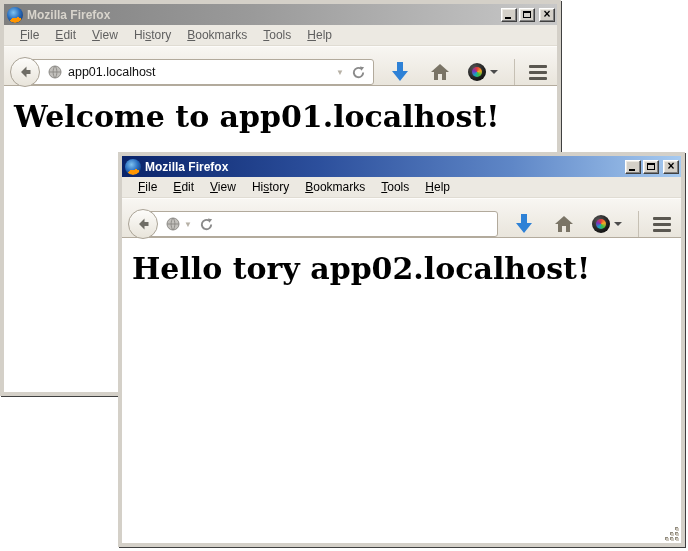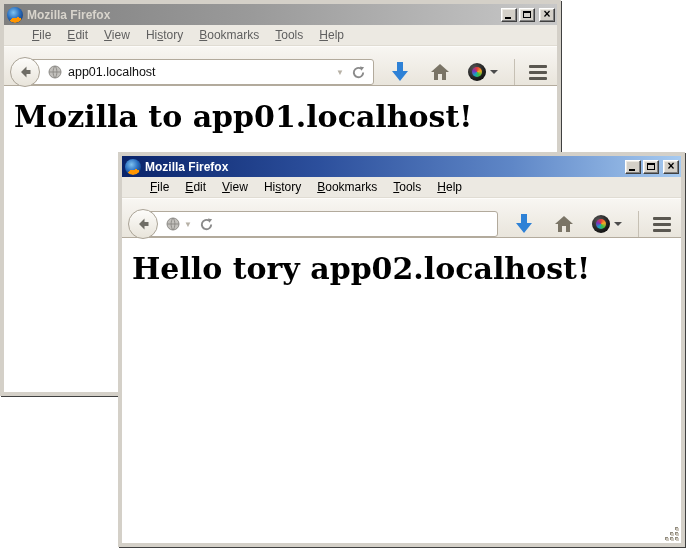--- a/index.html
+++ b/index.html
@@ -38,21 +38,21 @@
          box-shadow: inset -1px -1px 0 #808080, inset 1px 1px 0 #ece9e2;
          display: flex; align-items: center; justify-content: center;
          font-size: 11px; font-weight: bold; color: #000; line-height: 1; }
   .ctl .min-glyph { position:absolute; left:3px; bottom:2px; width:6px; height:2px; background:#000; }
   .ctl .max-glyph { width:8px; height:7px; border:1px solid #000; border-top-width:2px; }
   .ctl .cls-glyph { font-size:12px; font-weight:bold; margin-top:-2px; }
   .controls .close { margin-left: 2px; }
 
   
   .menubar { height: 21px; background: #ece9e2; display: flex; align-items: center;
-             padding-left: 20px; flex: 0 0 auto; border-bottom: 1px solid #e0dcd3; }
+             padding-left: 8px; flex: 0 0 auto; border-bottom: 1px solid #e0dcd3; }
   .menu-item { font-size: 12px; padding: 2px 8px; color: #000; cursor: default; white-space: nowrap; }
   .win1 .menu-item { color: #5f5f5f; }
   .menu-item u { text-decoration: underline; }
 
   
   .navbar { height: 40px; display: flex; align-items: center; padding: 12px 10px 0 6px;
             background: linear-gradient(#f8f6f2, #e9e5dc); flex: 0 0 auto;
             border-top: 1px solid #fdfcfa; border-bottom: 1px solid #b3ab9d; }
   .backbtn { width: 30px; height: 30px; border-radius: 50%; flex: 0 0 auto; z-index: 2;
              background: linear-gradient(#fdfcfa, #e8e4da); border: 1px solid #aaa396;
@@ -169,21 +169,21 @@
       <span class="tool-btn">
         <span class="hamburger">
             <span></span>
             <span></span>
             <span></span>
           </span>
       </span>
     </div>
 
     <div class="content">
-      <h1>Mozilla to app01.localhost!</h1>
+      <h1>Welcome to app01.localhost!</h1>
     </div>
   </section>
 
   <section class="window win2">
     <div class="titlebar">
       <span class="fx-icon"></span>
       <span class="title-text">Mozilla Firefox</span>
       <span class="controls">
         <span class="ctl">
             <span class="min-glyph"></span>

